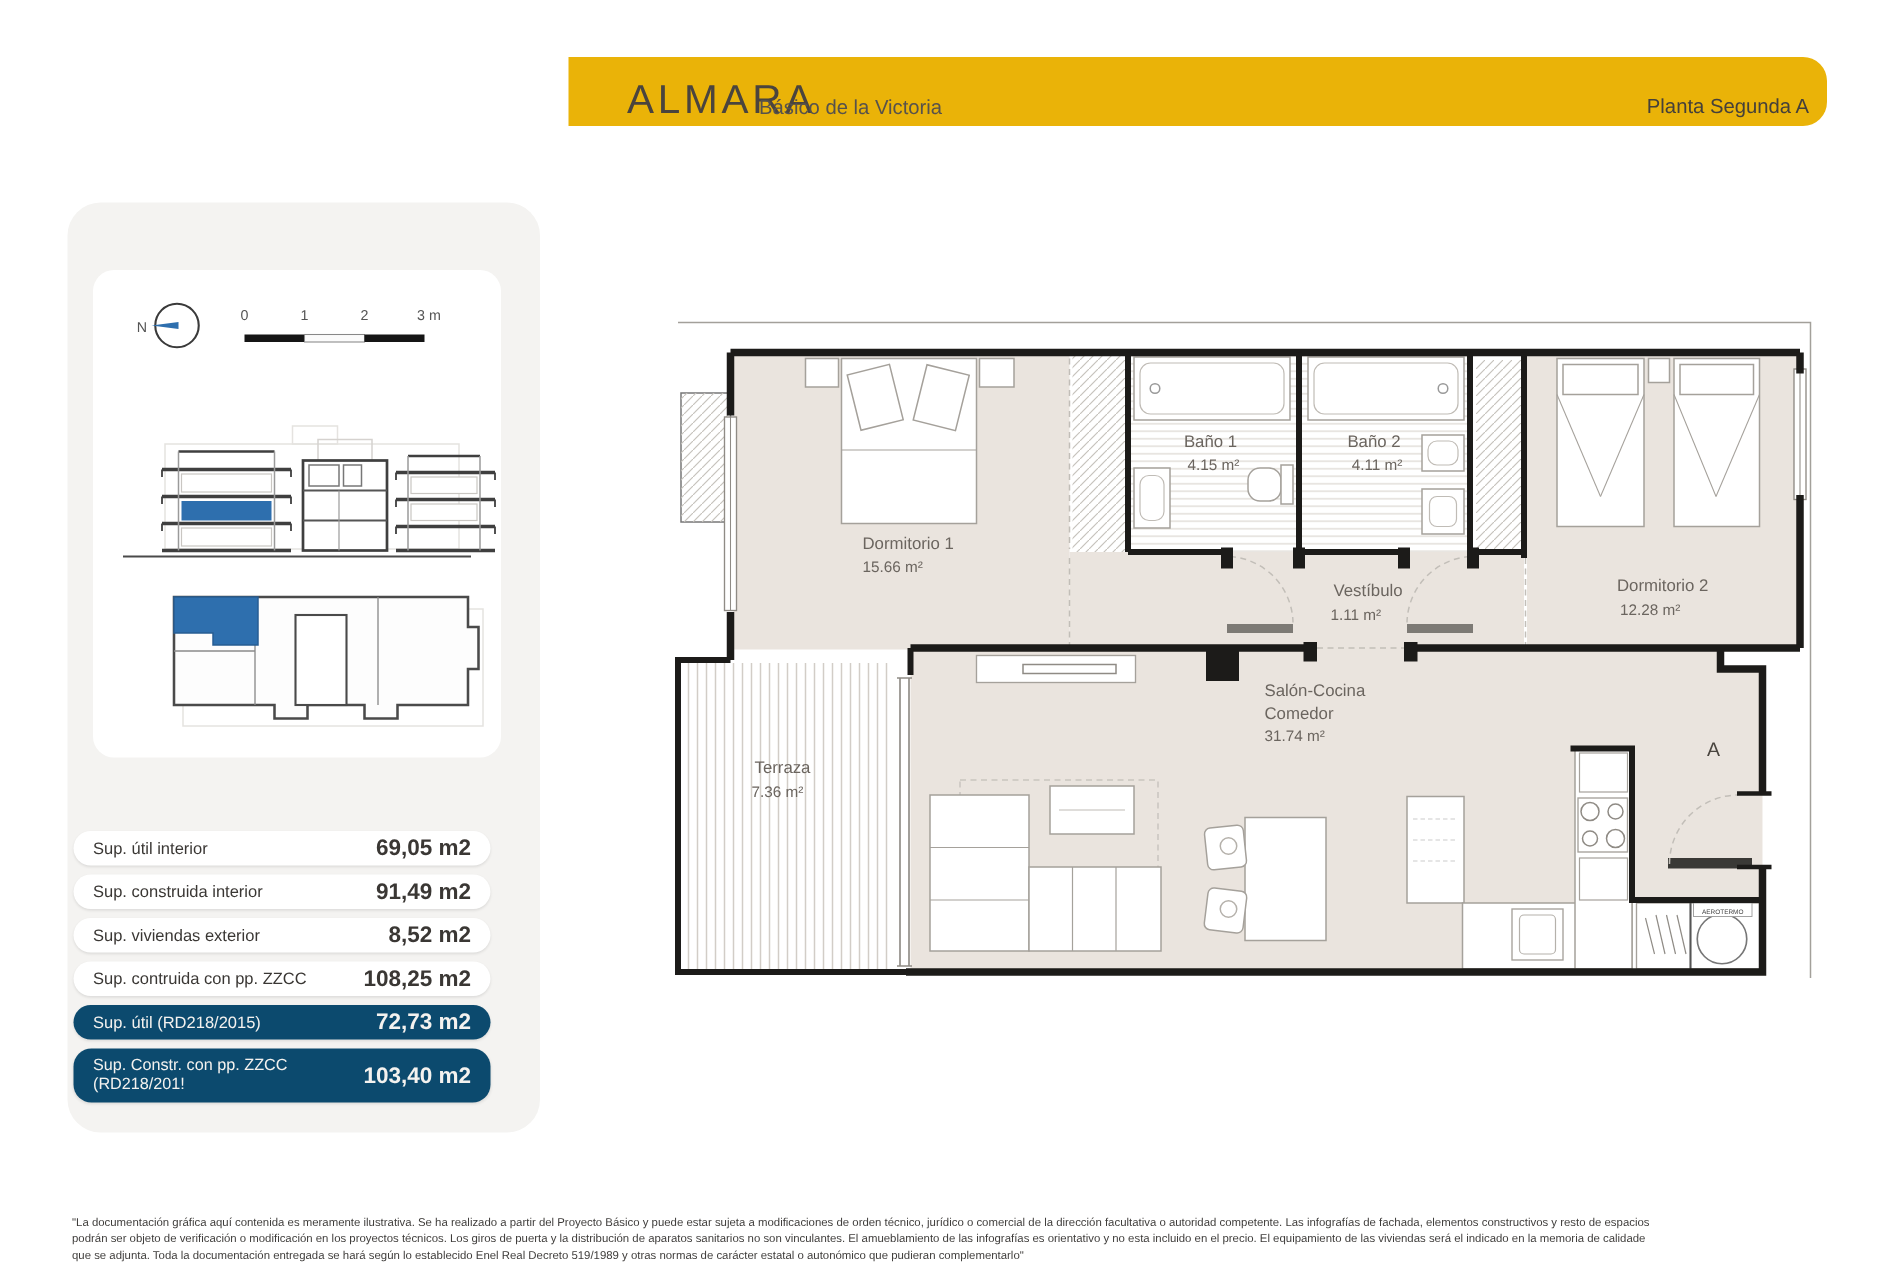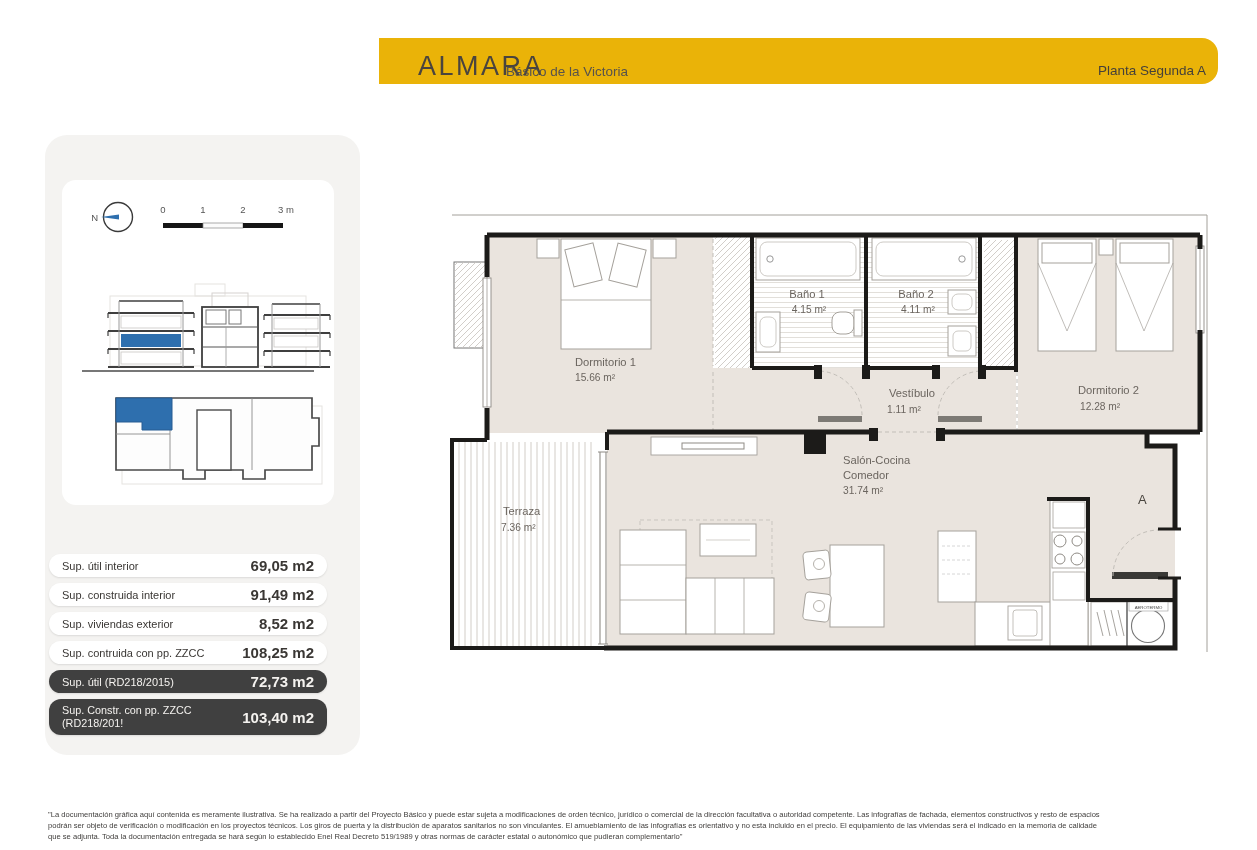--- a/index.html
+++ b/index.html
@@ -15,21 +15,21 @@
 
   
   .sidebar{position:absolute;left:45px;top:135px;width:315px;height:620px;background:#f4f3f1;border-radius:22px;}
   .keycard{position:absolute;left:17px;top:45px;width:272px;height:325px;background:#fff;border-radius:14px;}
   .surf-title{position:absolute;left:21px;top:386px;font-size:11.5px;line-height:15px;color:#33302d;}
   .pills{position:absolute;left:4px;top:419px;width:278px;}
   .pill{display:flex;align-items:center;background:#fff;border-radius:12px;height:23px;margin-bottom:6px;
     padding:0 13px;box-shadow:0 1px 2px rgba(0,0,0,0.10);}
   .pill .lab{font-size:11px;color:#3a3734;}
   .pill .val{margin-left:auto;font-size:15px;color:#3a3734;font-weight:bold;}
-  .pill.dark{background:#404040;}
+  .pill.dark{background:#0c4a6e;}
   .pill.dark .lab,.pill.dark .val{color:#f4f2ef;}
   .pill.tall{height:36px;}
   .pill.tall .lab{font-size:10.8px;line-height:13px;}
 
   
   .footer{position:absolute;left:48px;top:810px;width:1180px;color:#3f3d3b;}
   .footer div{font-size:7.6px;line-height:10.8px;white-space:nowrap;}
 
   .plan-svg{position:absolute;left:435px;top:195px;}
   svg text{font-family:"Liberation Sans", sans-serif;}

